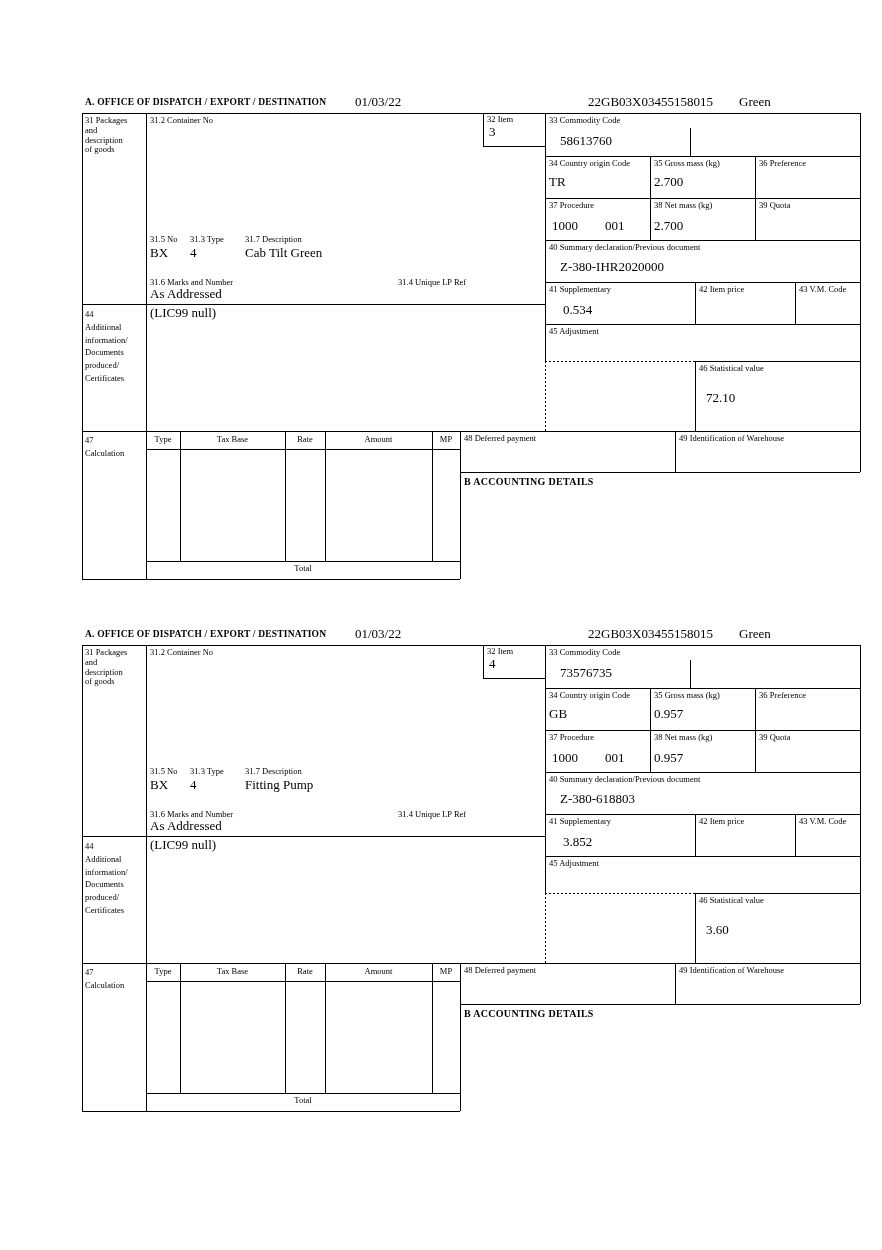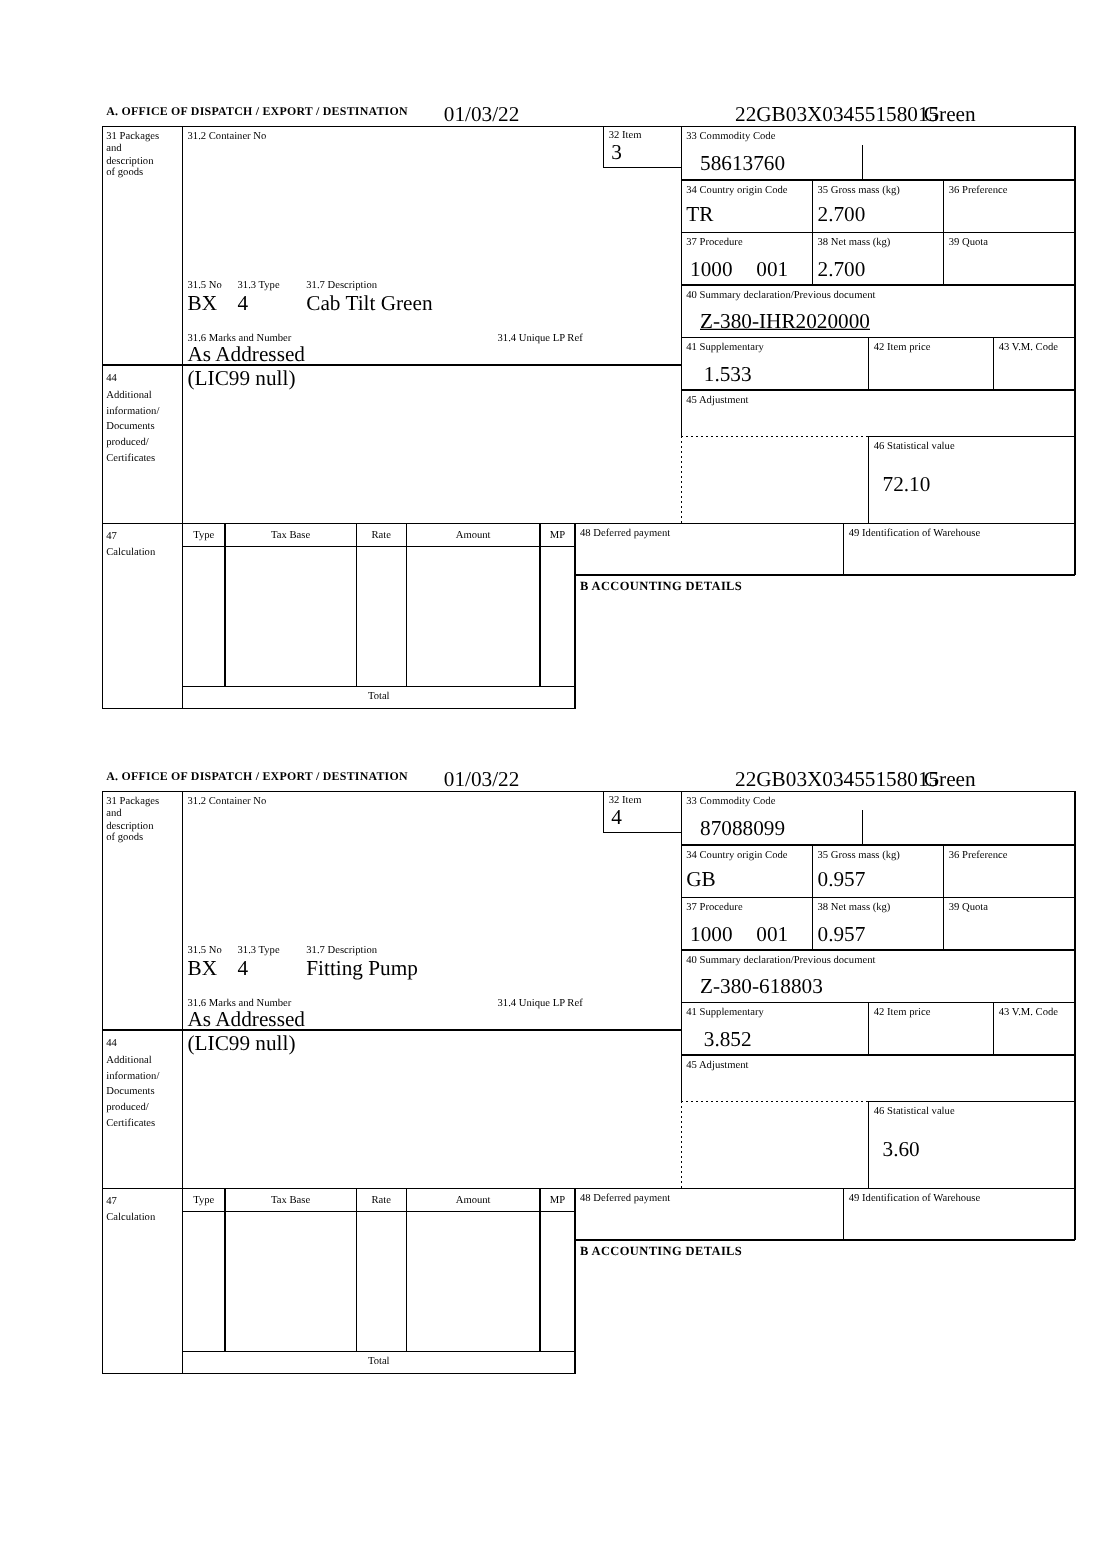--- a/index.html
+++ b/index.html
@@ -3,28 +3,28 @@
 <meta charset="utf-8">
 <style>
   html,body{margin:0;padding:0;}
   body{
     position:relative;
     width:882px;height:1250px;
     background:#ffffff;
     font-family:"Liberation Serif", serif;
     color:#000;
   }
-  #sections{position:absolute;left:0;top:4px;width:882px;height:994px;}
+  #sections{position:absolute;left:0;top:16px;width:882px;height:994px;}
   .section{position:absolute;left:0;width:882px;height:500px;}
   #sections .section:nth-child(1){top:78px;}
   #sections .section:nth-child(2){top:610px;}
   .grid{position:absolute;left:0;top:0;}
   .t{position:absolute;white-space:nowrap;}
   .s{font-size:8.5px;line-height:1.15;}
-  .v{font-size:17px;line-height:1.1;}
+  .v{font-size:13px;line-height:1.1;}
   .b{font-size:9.5px;font-weight:bold;letter-spacing:.2px;}
   .bb{font-size:10px;font-weight:bold;letter-spacing:.3px;}
   .pre{white-space:pre-line;}
   .ctr{text-align:center;}
 </style>
 </head>
 <body>
 
 <div id="sections">
   <div class="section">
@@ -100,24 +100,24 @@
     <span class="t s" style="left:759px;top:65px;">36 Preference</span>
 
     <span class="t s" style="left:549px;top:107px;">37 Procedure</span>
     <span class="t v" style="left:552px;top:125px;">1000</span>
     <span class="t v" style="left:605px;top:125px;">001</span>
     <span class="t s" style="left:654px;top:107px;">38 Net mass (kg)</span>
     <span class="t v" style="left:654px;top:125px;">2.700</span>
     <span class="t s" style="left:759px;top:107px;">39 Quota</span>
 
     <span class="t s" style="left:549px;top:149px;">40 Summary declaration/Previous document</span>
-    <span class="t v" style="left:560px;top:166px;text-decoration:underline;">Z-380-IHR2020000</span>
+    <span class="t v" style="left:560px;top:166px;">Z-380-IHR2020000</span>
 
     <span class="t s" style="left:549px;top:191px;">41 Supplementary</span>
-    <span class="t v" style="left:563px;top:209px;">1.533</span>
+    <span class="t v" style="left:563px;top:209px;">0.534</span>
     <span class="t s" style="left:699px;top:191px;">42 Item price</span>
     <span class="t s" style="left:799px;top:191px;">43 V.M. Code</span>
 
     <span class="t s" style="left:549px;top:233px;">45 Adjustment</span>
     <span class="t s" style="left:699px;top:270px;">46 Statistical value</span>
     <span class="t v" style="left:706px;top:297px;">72.10</span>
 
     <span class="t s" style="left:150px;top:141px;">31.5 No</span>
     <span class="t s" style="left:190px;top:141px;">31.3 Type</span>
     <span class="t s" style="left:245px;top:141px;">31.7 Description</span>
@@ -209,21 +209,21 @@
     <span class="t s pre" style="left:85px;top:22px;width:58px;white-space:pre-line;">31 Packages
 and
 description
 of goods</span>
     <span class="t s" style="left:150px;top:22px;">31.2 Container No</span>
 
     <span class="t s" style="left:487px;top:21px;">32 Item</span>
     <span class="t v" style="left:489px;top:31px;">4</span>
 
     <span class="t s" style="left:549px;top:22px;">33 Commodity Code</span>
-    <span class="t v" style="left:560px;top:40px;">87088099</span>
+    <span class="t v" style="left:560px;top:40px;">73576735</span>
 
     <span class="t s" style="left:549px;top:65px;">34 Country origin Code</span>
     <span class="t v" style="left:549px;top:81px;">GB</span>
     <span class="t s" style="left:654px;top:65px;">35 Gross mass (kg)</span>
     <span class="t v" style="left:654px;top:81px;">0.957</span>
     <span class="t s" style="left:759px;top:65px;">36 Preference</span>
 
     <span class="t s" style="left:549px;top:107px;">37 Procedure</span>
     <span class="t v" style="left:552px;top:125px;">1000</span>
     <span class="t v" style="left:605px;top:125px;">001</span>

